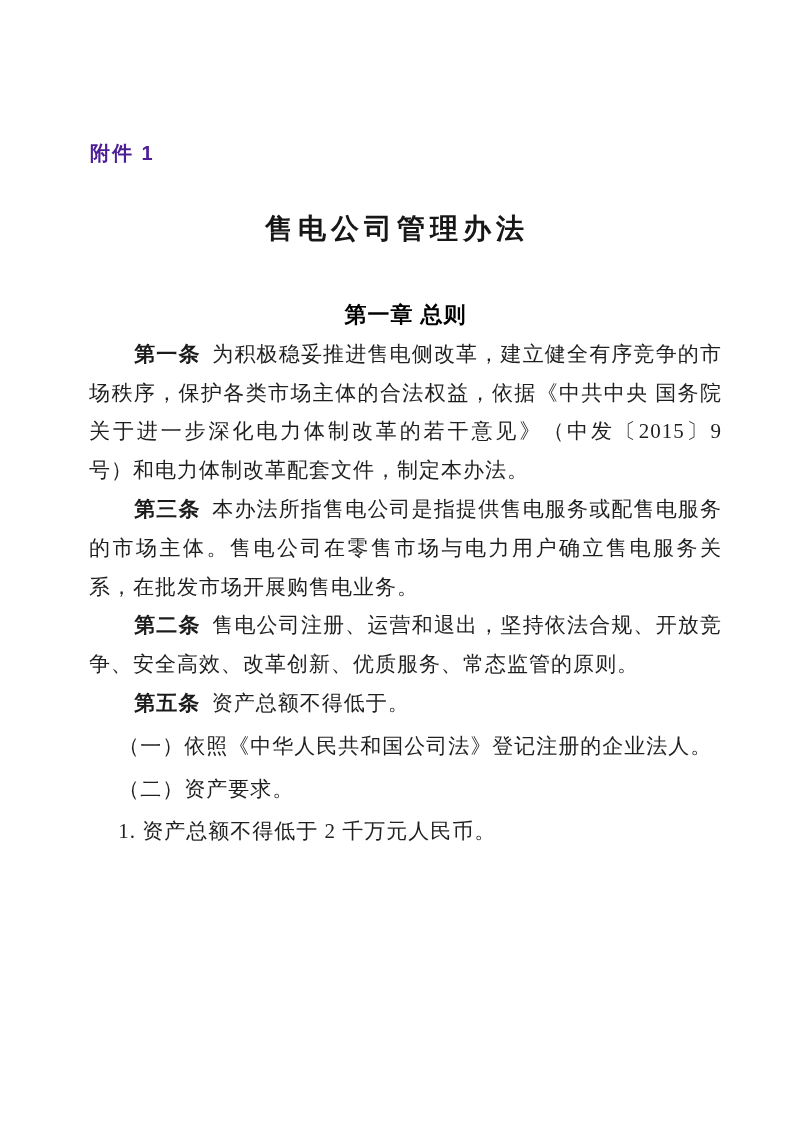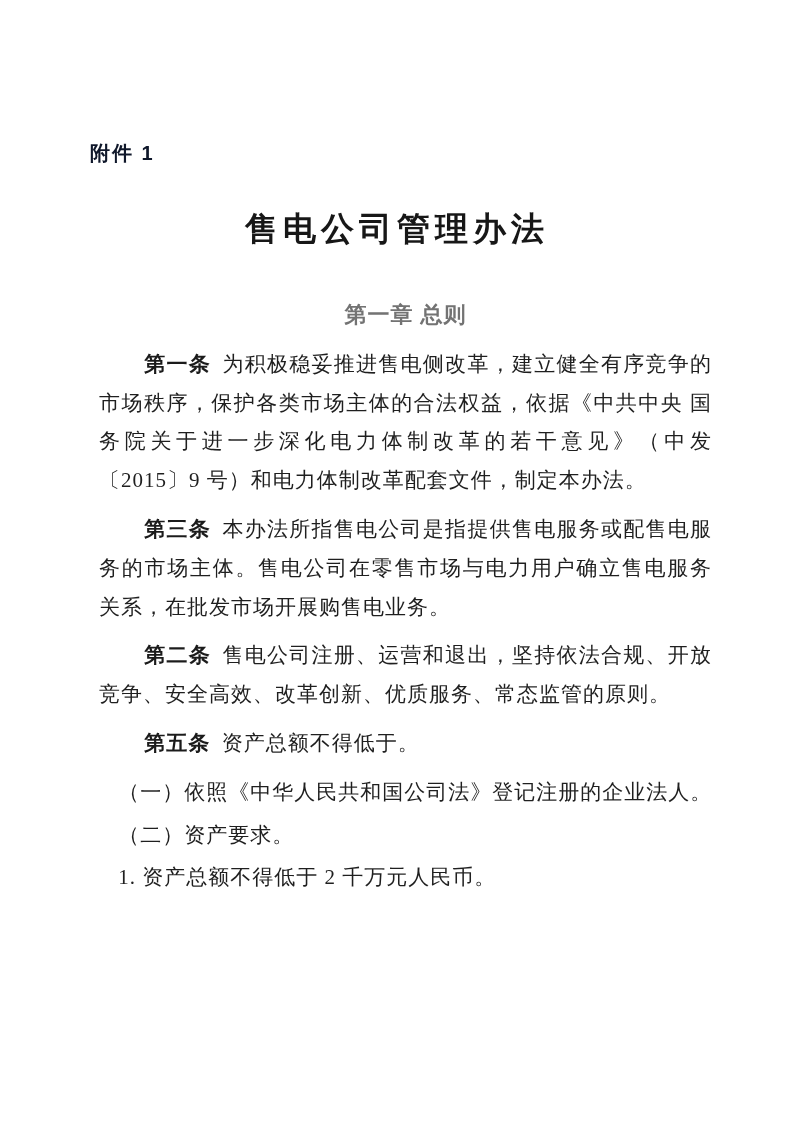--- a/index.html
+++ b/index.html
@@ -18,33 +18,33 @@
   }
   .attachment {
     position: absolute;
     top: 141px;
     left: 90px;
     font-family: "Liberation Sans", "DejaVu Sans", sans-serif;
     font-weight: bold;
     font-size: 20px;
     letter-spacing: 2px;
     line-height: 24px;
-    color: #0f172a;
+    color: #4c1d95;
     white-space: pre;
   }
   .doc-title {
     position: absolute;
     top: 211px;
     left: 0;
     width: 794px;
     margin: 0;
     text-align: center;
     font-family: "Liberation Serif", "DejaVu Serif", serif;
     font-weight: bold;
-    font-size: 33px;
+    font-size: 28px;
     letter-spacing: 5px;
     line-height: 36px;
     color: #171717;
   }
   .content {
     position: absolute;
     top: 296px;
     left: 89px;
     width: 633px;
     font-size: 21px;
@@ -54,24 +54,24 @@
   }
   .chapter-heading {
     text-align: left;
     text-align-last: center;
     font-family: "Liberation Sans", "DejaVu Sans", sans-serif;
     font-weight: bold;
     font-size: 22px;
     letter-spacing: 1px;
     line-height: 38.8px;
     margin: 0;
-    color: #737373;
+    color: #000000;
   }
   p.article {
-    margin: 10px;
+    margin: 0;
     text-indent: 2.15em;
   }
   p.sub-item {
     margin: 4px;
     text-indent: 1.2em;
   }
   .article-label {
     font-family: "Liberation Sans", "DejaVu Sans", sans-serif;
     font-weight: bold;
     margin-right: 0.55em;

